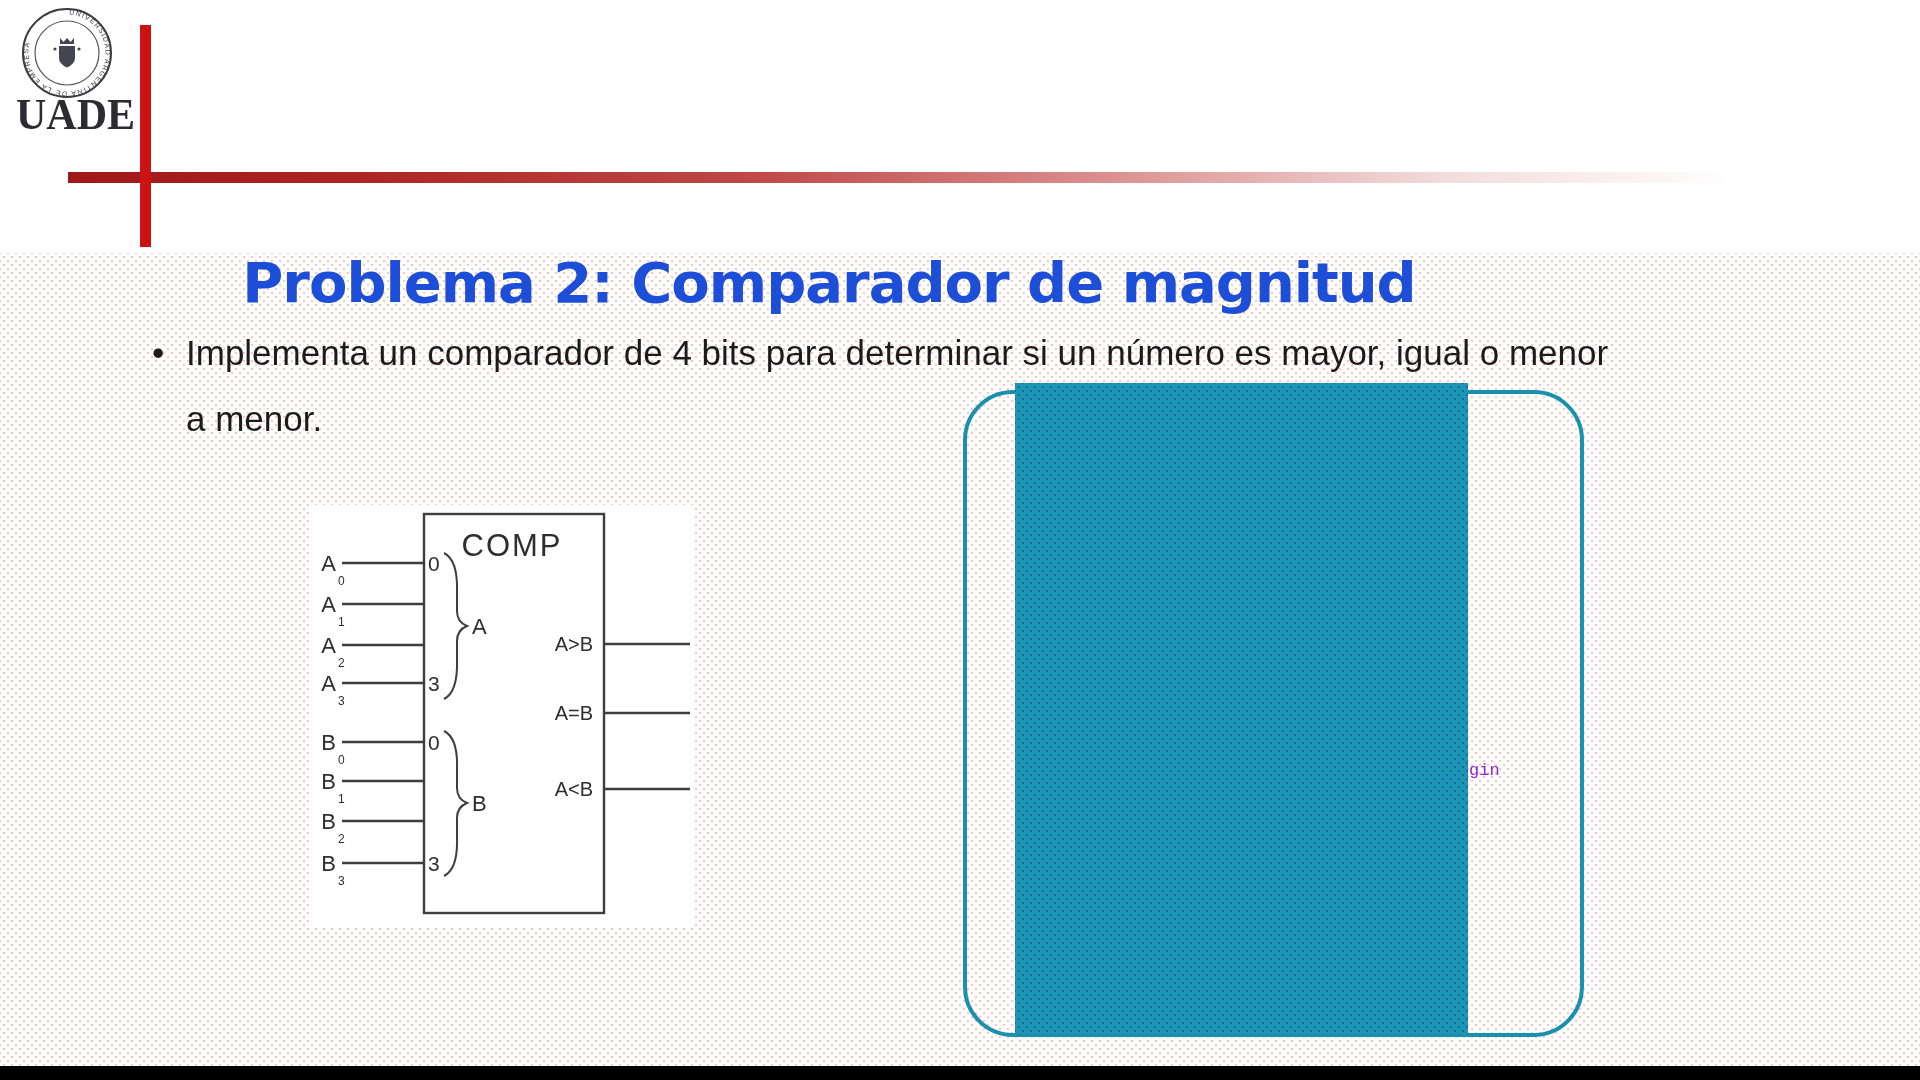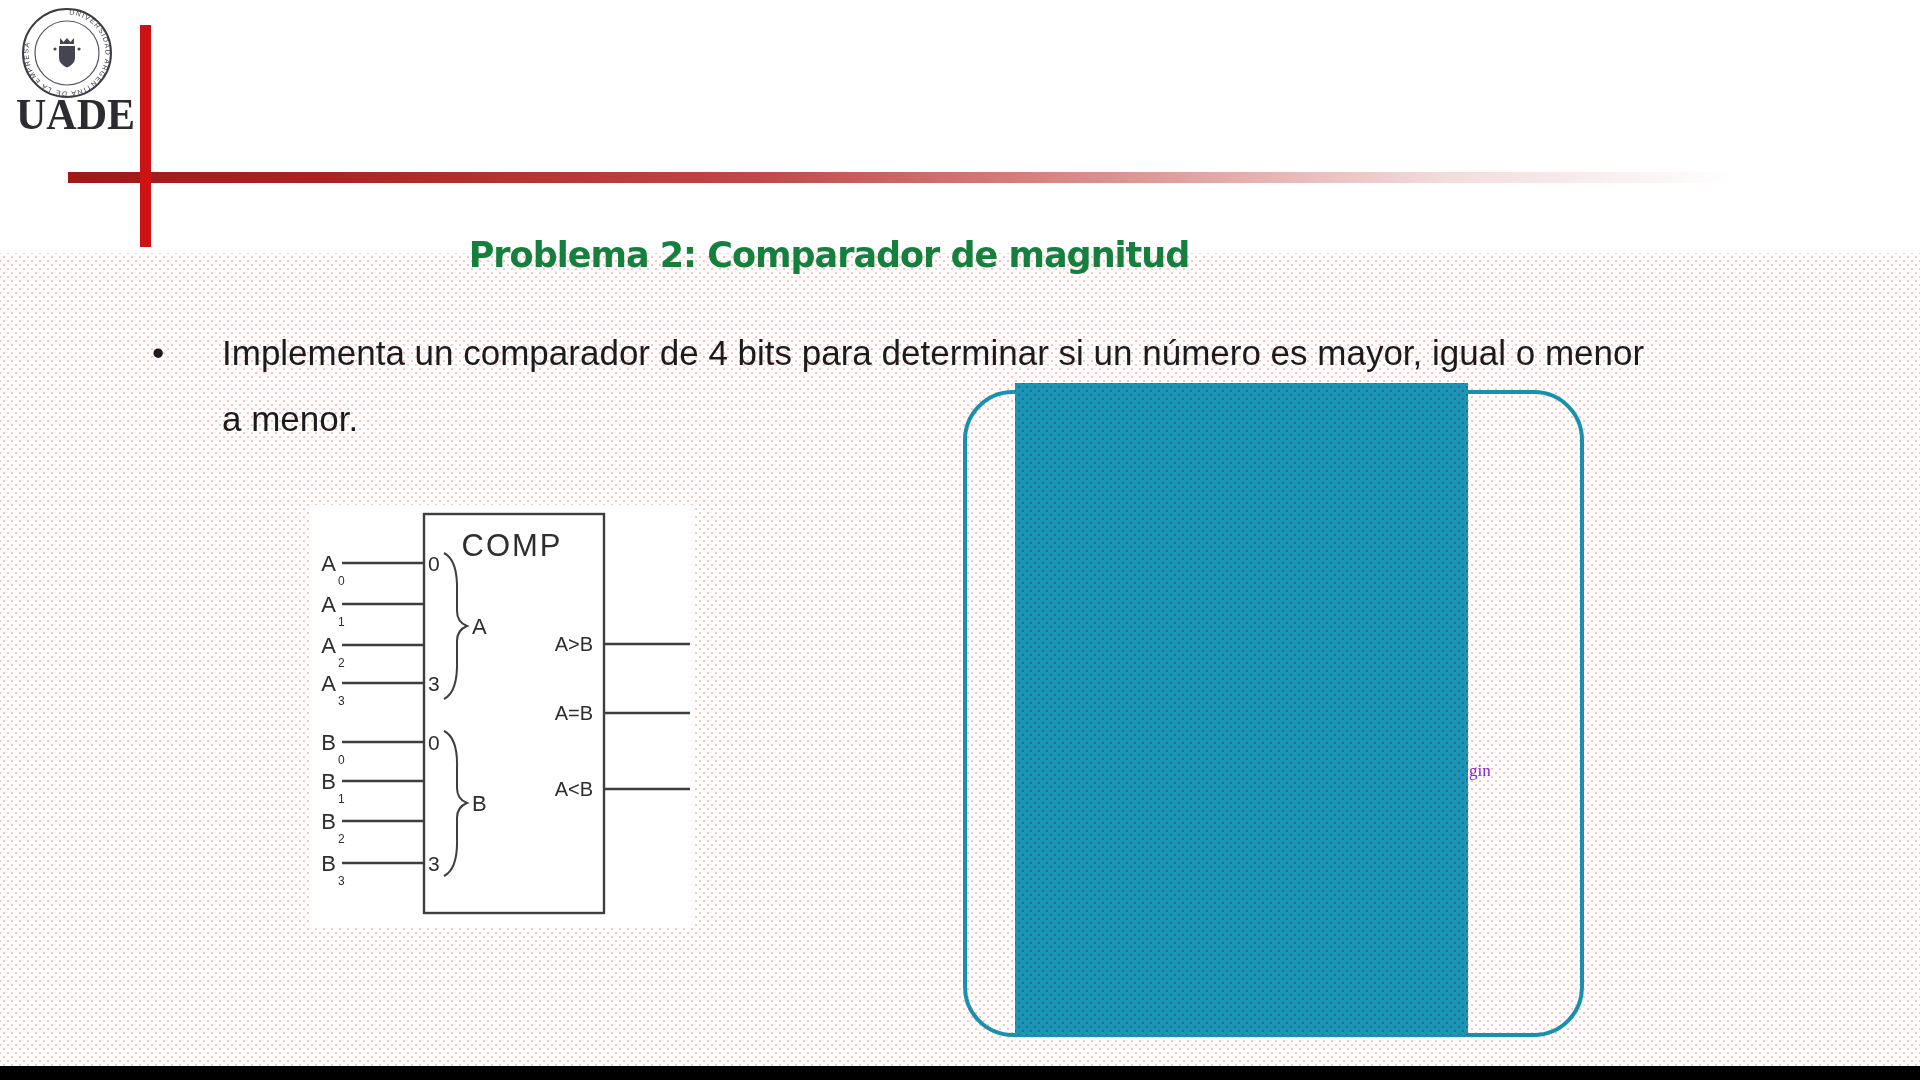--- a/index.html
+++ b/index.html
@@ -18,42 +18,42 @@
   .seal{left:19px;top:5px;width:96px;height:96px;}
   .uade-text{left:16px;top:90px;width:120px;font-family:"Liberation Serif",serif;
     font-weight:700;font-size:42px;letter-spacing:0px;color:#2b2b31;transform:scaleY(1.04);}
 
   .red-vbar{left:140px;top:25px;width:11px;height:222px;background:#cc1212;z-index:3;}
   .red-hbar{left:68px;top:172px;width:1812px;height:11px;z-index:2;
     background:linear-gradient(to right,#a01818 0%,#ab2222 14%,#c04848 38%,
                #dc9292 58%,#f2dcdc 76%,#ffffff 92%);}
 
   .title{left:0;top:212px;width:1658px;text-align:center;
-    font-family:"DejaVu Sans",sans-serif;font-weight:bold;font-size:35px;
-    letter-spacing:-1px;color:#15803d;z-index:4;}
+    font-family:"DejaVu Sans",sans-serif;font-weight:bold;font-size:56px;
+    letter-spacing:-1px;color:#1d4ed8;z-index:4;}
 
   .bullet-item{left:152px;top:320px;width:1720px;display:flex;z-index:4;}
   .bullet-marker{width:34px;font-size:35px;line-height:66px;color:#1b1b1b;}
-  .bullet-lines{font-size:35px;line-height:66px;color:#1b1b1b;margin-left:36px;}
+  .bullet-lines{font-size:35px;line-height:66px;color:#1b1b1b;}
 
   
   .diagram{left:309px;top:505px;width:386px;height:423px;z-index:4;}
   .diagram text{font-family:"Liberation Sans",sans-serif;fill:#2e2e2e;}
 
   
   .code-panel-border{left:963px;top:390px;width:613px;height:639px;
     border:4px solid #1791ad;border-radius:50px;z-index:4;background:transparent;}
   .code-selection{left:1015px;top:383px;width:453px;height:652px;z-index:5;
     background-color:#1b97b4;
     background-image:
       radial-gradient(circle, rgba(43,62,155,0.55) 0.9px, transparent 1.4px),
       radial-gradient(circle, rgba(43,62,155,0.55) 0.9px, transparent 1.4px);
     background-size:8px 8px;background-position:0 0,4px 4px;}
   .code-fragment{left:1469px;top:761px;z-index:6;
-    font-family:Liberation Serif, serif;font-size:17px;color:#8b23d6;}
+    font-family:Liberation Mono, monospace;font-size:17px;color:#8b23d6;}
 
   .footer-bar{left:0;bottom:0;width:1920px;height:14px;background:#000000;z-index:7;}
 </style>
 </head>
 <body>
 
 <div class="abs texture"></div>
 
 <svg class="abs seal" viewBox="0 0 96 96">
   <defs>

